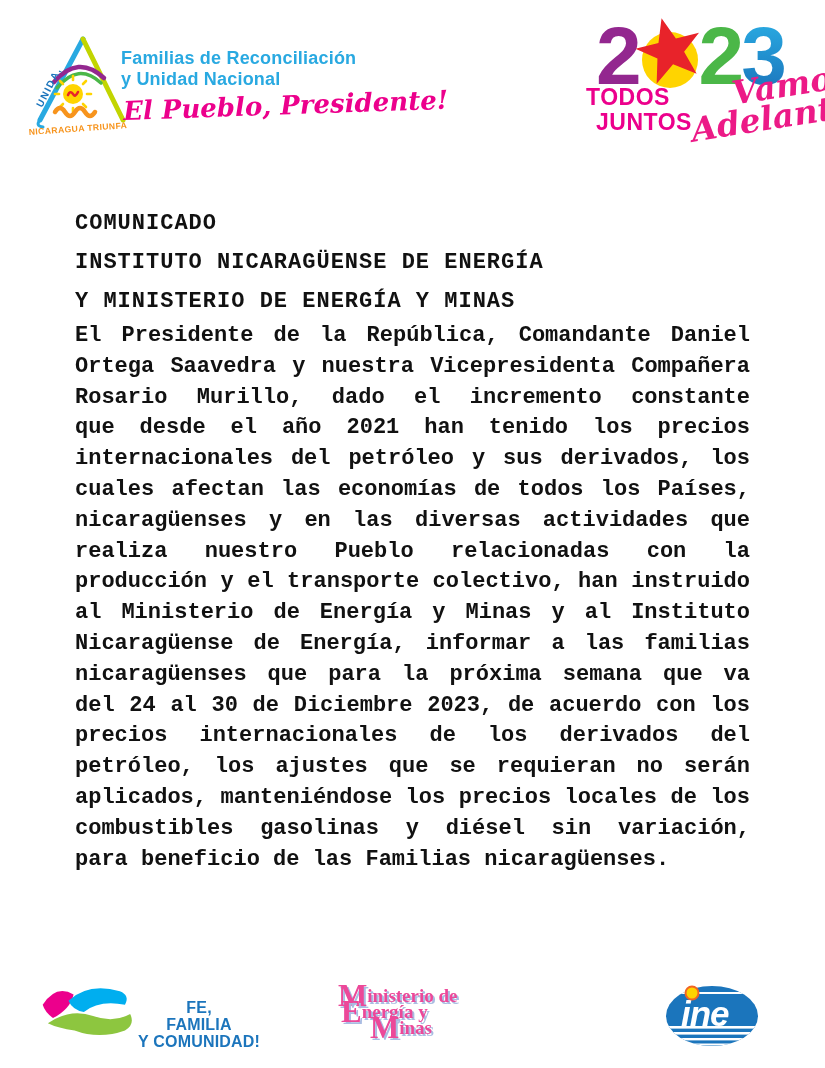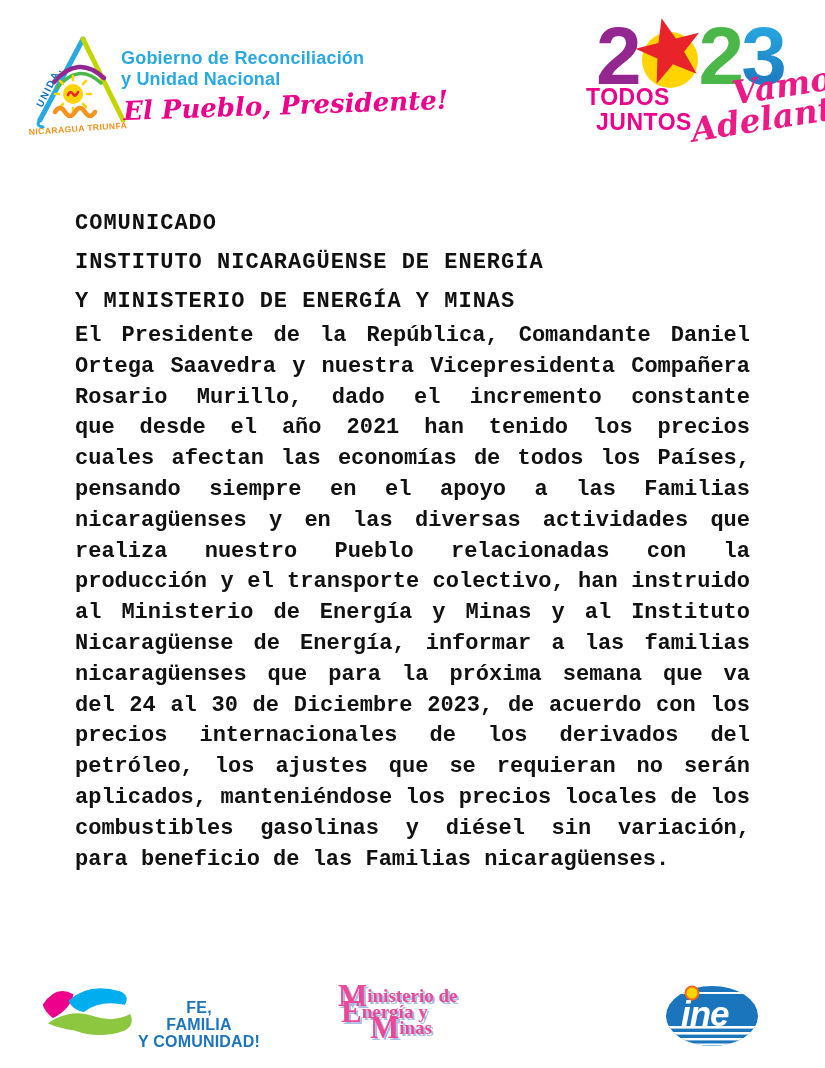--- a/index.html
+++ b/index.html
@@ -99,21 +99,21 @@
         </g>
         <path d="M43,63 q2,-5 5,-1 q2,4 5,-2" stroke="#E8232A" stroke-width="2.6" fill="none" stroke-linecap="round"></path>
       </g>
 
       <path d="M30,80 q5,-8 10,0 q5,8 10,0 q5,-8 10,0 q5,8 10,0" stroke="#F7941D" stroke-width="4.5" fill="none" stroke-linecap="round"></path>
 
       <text transform="translate(17,76) rotate(-63)" font-family="Liberation Sans, sans-serif" font-size="10" font-weight="bold" letter-spacing="1.5" fill="#1C75BC">UNIDA,</text>
       <text x="4" y="103" transform="rotate(-4 4 103)" font-family="Liberation Sans, sans-serif" font-size="8.6" font-weight="bold" letter-spacing=".4" fill="#F7941D">NICARAGUA TRIUNFA!</text>
     </svg>
     <div class="gov-text">
-      <div class="gov-line">Gobierno de Reconciliación</div>
+      <div class="gov-line">Familias de Reconciliación</div>
       <div class="gov-line">y Unidad Nacional</div>
       <div class="gov-slogan">El Pueblo, Presidente!</div>
     </div>
   </div>
 
   <div class="year-logo">
     <div class="year">
       <span class="digit d-purple">2</span>
       <span class="zero">
         <svg viewBox="0 0 70 70">
@@ -137,22 +137,22 @@
     <div class="title-block">
       <div class="title-line">COMUNICADO</div>
       <div class="title-line">INSTITUTO NICARAGÜENSE DE ENERGÍA</div>
       <div class="title-line">Y MINISTERIO DE ENERGÍA Y MINAS</div>
     </div>
     <div class="body-block">
       <div class="body-line">El Presidente de la República, Comandante Daniel</div>
       <div class="body-line">Ortega Saavedra y nuestra Vicepresidenta Compañera</div>
       <div class="body-line">Rosario Murillo, dado el incremento constante</div>
       <div class="body-line">que desde el año 2021 han tenido los precios</div>
+      <div class="body-line">internacionales del petróleo y sus derivados, los</div>
       <div class="body-line">cuales afectan las economías de todos los Países,</div>
-      <div class="body-line">pensando siempre en el apoyo a las Familias</div>
       <div class="body-line">nicaragüenses y en las diversas actividades que</div>
       <div class="body-line">realiza nuestro Pueblo relacionadas con la</div>
       <div class="body-line">producción y el transporte colectivo, han instruido</div>
       <div class="body-line">al Ministerio de Energía y Minas y al Instituto</div>
       <div class="body-line">Nicaragüense de Energía, informar a las familias</div>
       <div class="body-line">nicaragüenses que para la próxima semana que va</div>
       <div class="body-line">del 24 al 30 de Diciembre 2023, de acuerdo con los</div>
       <div class="body-line">precios internacionales de los derivados del</div>
       <div class="body-line">petróleo, los ajustes que se requieran no serán</div>
       <div class="body-line">aplicados, manteniéndose los precios locales de los</div>

